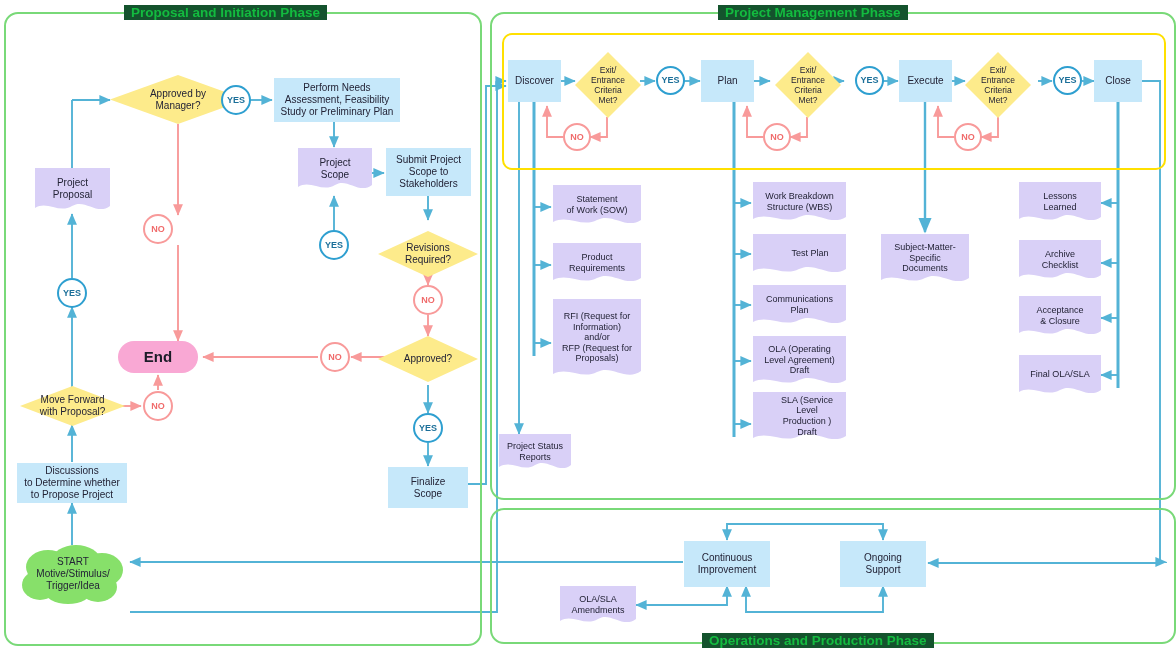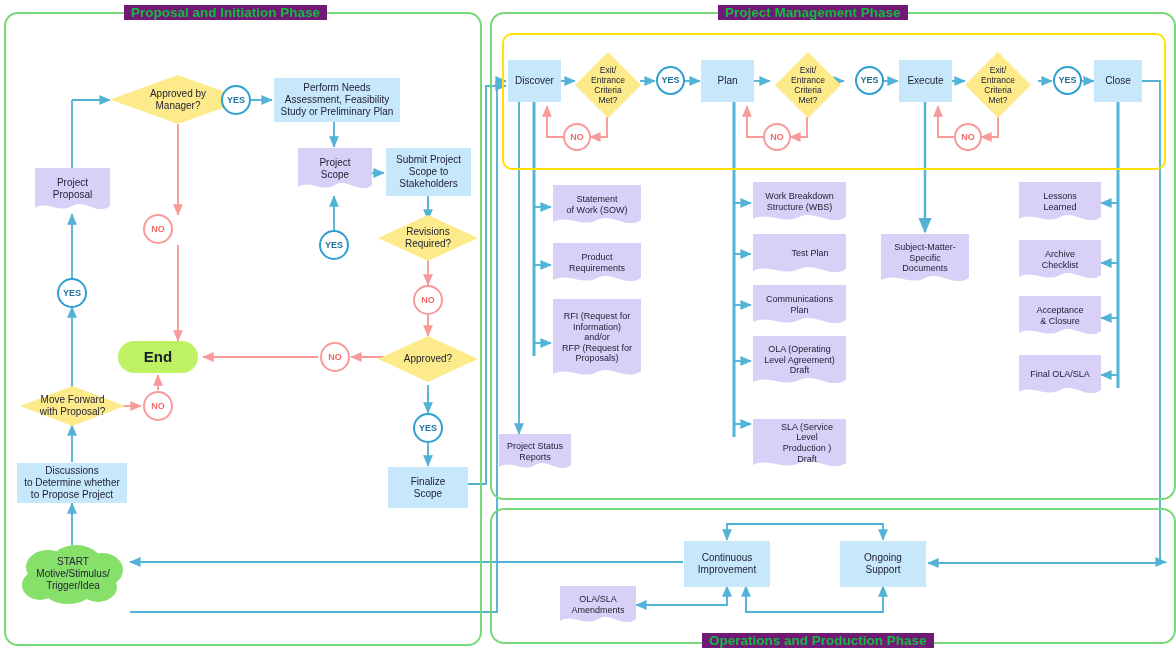--- a/index.html
+++ b/index.html
@@ -13,29 +13,29 @@
   .doc{color:#232336;font-size:10px;z-index:4;}
   .doc .docbg{position:absolute;left:0;top:0;width:100%;height:100%;z-index:-1;}
   .doc .txt{position:relative;z-index:2;padding:0 3px;width:100%;}
   .dec{color:#232336;font-size:10px;}
   .dec .decbg{position:absolute;left:0;top:0;width:100%;height:100%;z-index:-1;}
   .dec .txt{position:relative;z-index:2;width:110%;}
   .badge{border-radius:50%;font-size:9px;font-weight:bold;display:flex;
          align-items:center;justify-content:center;background:#ffffff;}
   .badge.yes{border:2px solid #2e9fd0;color:#1b6f99;}
   .badge.no{border:2px solid #f89a9a;color:#f06c6c;}
-  .endnode{background:#bef264;border-radius:22px;color:#1c1c28;
+  .endnode{background:#f9a8d4;border-radius:22px;color:#1c1c28;
            font-size:15px;font-weight:bold;}
   .cloud{color:#232336;font-size:10px;}
   .cloud .cbg{position:absolute;left:0;top:0;width:100%;height:100%;z-index:-1;}
   .cloud .txt{position:relative;z-index:2;}
   .phase{position:absolute;border:2px solid #79d978;border-radius:14px;z-index:1;
          background:transparent;}
   .phase-title{position:absolute;z-index:6;color:#13bb3f;font-weight:bold;
-               font-size:13.5px;background:#701a75;padding:0 7px;white-space:nowrap;}
+               font-size:13.5px;background:#14532d;padding:0 7px;white-space:nowrap;}
   .pmband{position:absolute;border:2px solid #ffe000;border-radius:10px;z-index:2;}
 </style>
 </head>
 <body>
 
 <div id="stage">
 
   <div class="phase" style="left:4px;top:12px;width:474px;height:630px;"></div>
   <div class="phase-title" style="left:124px;top:5px;">Proposal and Initiation Phase</div>
 
@@ -273,21 +273,21 @@
   </div>
 
   <div class="node proc" style="left:386px;top:148px;width:85px;height:48px;">
     <div>
       <div>Submit Project</div>
       <div>Scope to</div>
       <div>Stakeholders</div>
     </div>
   </div>
 
-  <div class="node dec" style="left:378px;top:215px;width:100px;height:46px;align-items:center;">
+  <div class="node dec" style="left:378px;top:231px;width:100px;height:46px;align-items:center;">
     <svg class="decbg" viewBox="0 0 100 46" preserveAspectRatio="none">
       <polygon points="50,0 100,23 50,46 0,23" fill="#fdeb8b"></polygon>
     </svg>
     <div class="txt">
       <div>Revisions</div>
       <div>Required?</div>
     </div>
   </div>
 
   <div class="node badge yes" style="left:319px;top:230px;width:30px;height:30px;">YES</div>
@@ -443,21 +443,21 @@
     <svg class="docbg" viewBox="0 0 93 54" preserveAspectRatio="none">
       <path d="M0,0 H93 V44 C77,54 62,36 46,44 C31,52 15,38 0,46 Z" fill="#d9d0f7"></path>
     </svg>
     <div class="txt" style="margin-top:-6px;">
       <div>OLA (Operating</div>
       <div>Level Agreement)</div>
       <div>Draft</div>
     </div>
   </div>
 
-  <div class="node doc" style="left:753px;top:419px;width:93px;height:54px;font-size:9px;padding-left:15px;">
+  <div class="node doc" style="left:753px;top:392px;width:93px;height:54px;font-size:9px;padding-left:15px;">
     <svg class="docbg" viewBox="0 0 93 54" preserveAspectRatio="none">
       <path d="M0,0 H93 V44 C77,54 62,36 46,44 C31,52 15,38 0,46 Z" fill="#d9d0f7"></path>
     </svg>
     <div class="txt" style="margin-top:-6px;">
       <div>SLA (Service Level</div>
       <div>Production )</div>
       <div>Draft</div>
     </div>
   </div>
 

